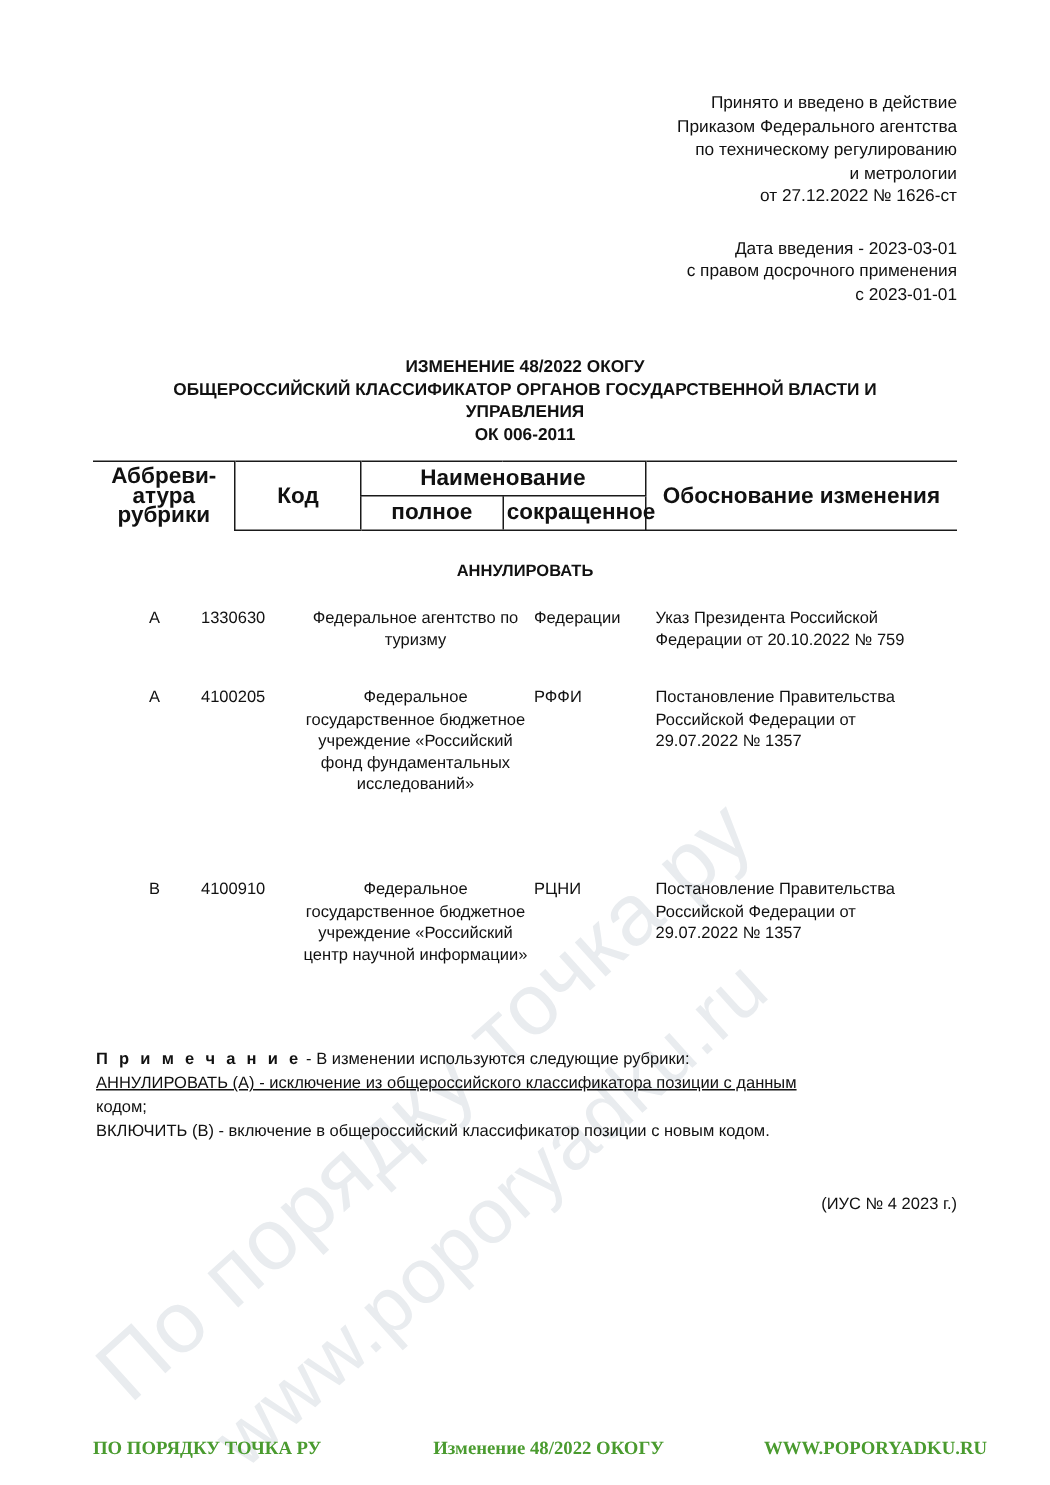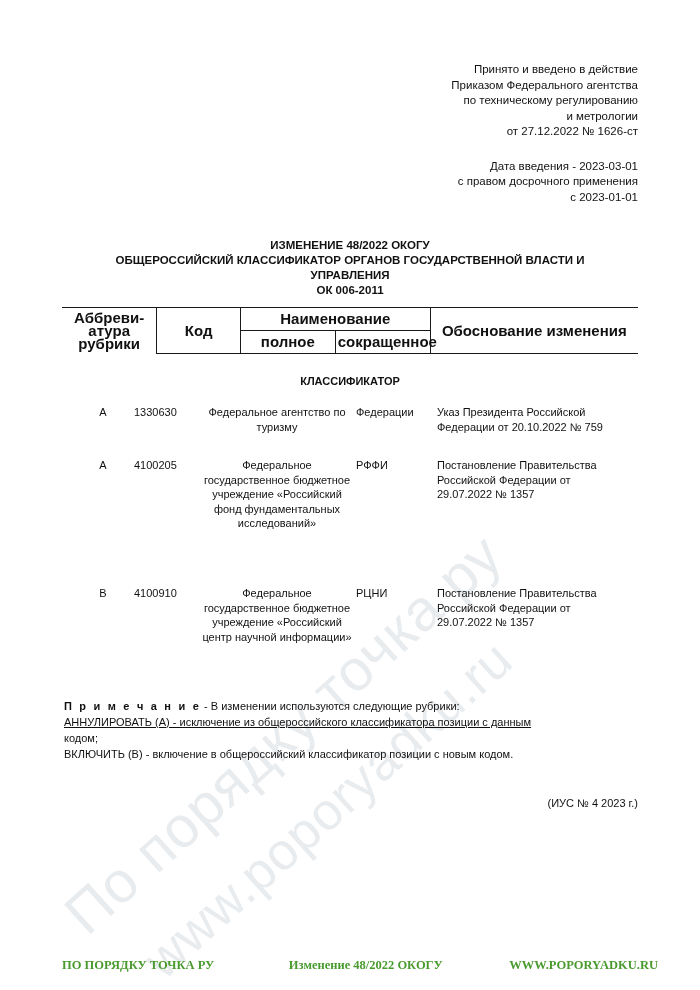--- a/index.html
+++ b/index.html
@@ -260,21 +260,21 @@
           <td class="c-just no-right-edge" rowspan="2">Обоснование изменения</td>
         </tr>
         <tr>
           <td class="c-full">полное</td>
           <td class="c-short">сокращенное</td>
         </tr>
       </tbody>
     </table>
   </div>
 
-  <div class="section-head" style="top:375px;">КЛАССИФИКАТОР</div>
+  <div class="section-head" style="top:375px;">АННУЛИРОВАТЬ</div>
 
   <div class="row" style="top:405px;">
     <div class="cell cell-abbr">А</div>
     <div class="cell cell-code">1330630</div>
     <div class="cell cell-full">Федеральное агентство по туризму</div>
     <div class="cell cell-short">Федерации</div>
     <div class="cell cell-just">Указ Президента Российской Федерации от 20.10.2022 № 759</div>
   </div>
 
   <div class="row" style="top:458px;">

